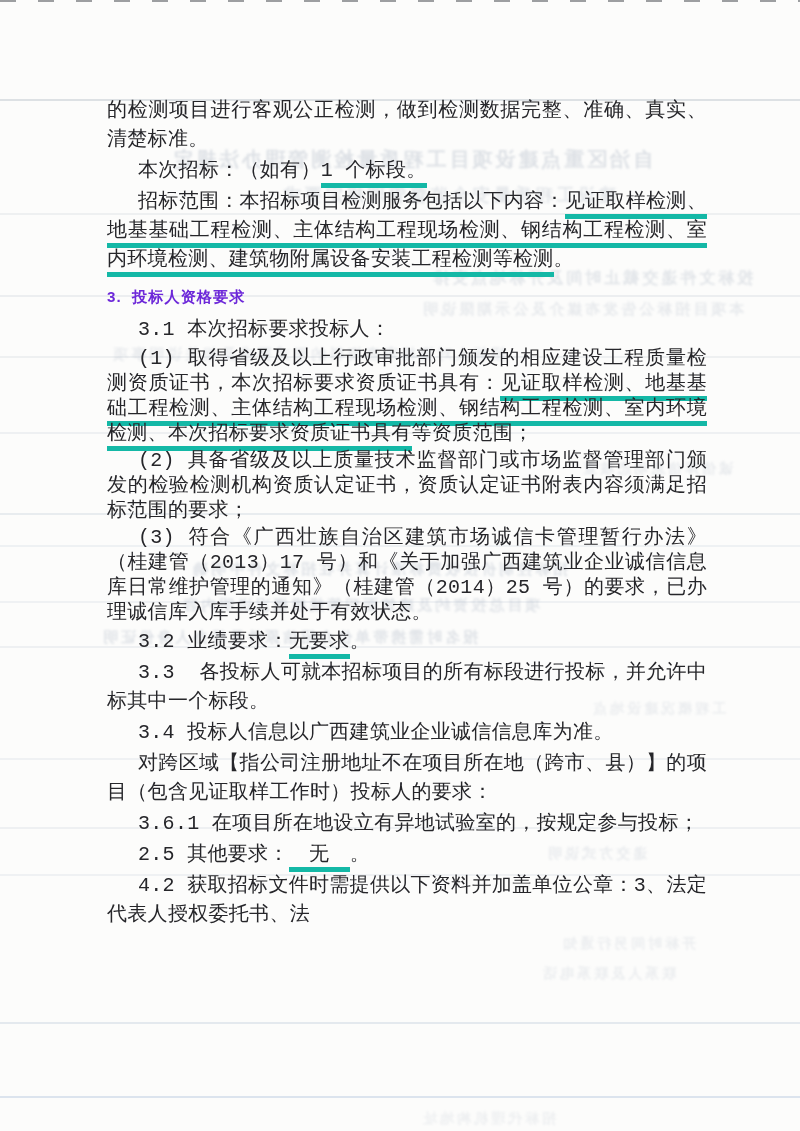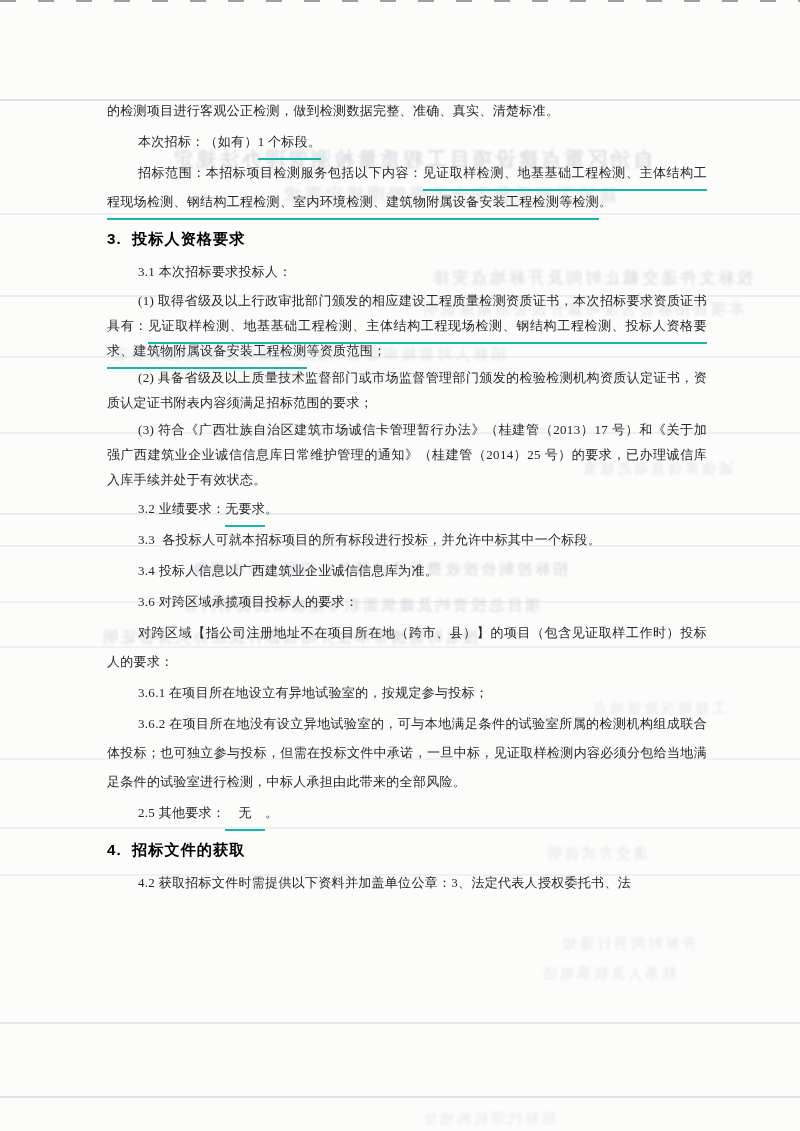--- a/index.html
+++ b/index.html
@@ -11,32 +11,33 @@
   .page {
     position:relative; width:800px; height:1131px;
     background:#fcfcfb; overflow:hidden;
   }
   .doc {
     position:absolute; left:107px; top:96px; width:600px;
     color:#26262a;
   }
   .doc p {
     margin:0 0 2px 0;
-    font-size:13px; line-height:29px; letter-spacing:0.3px;
+    font-size:20px; line-height:29px; letter-spacing:0.3px;
     text-align:justify; white-space:pre-wrap;
     word-break:break-all;
+    font-family:Liberation Mono, monospace;
   }
   .doc p.indent { text-indent:31px; }
   .doc p.tight { line-height:25px; }
   .doc p.heading {
     font-family:"Liberation Sans","DejaVu Sans",sans-serif;
     font-weight:bold; font-size:15.2px; letter-spacing:1px;
-    margin:8px 0 4px 0; color:#000000;
+    margin:8px 0 4px 0; color:#6d28d9;
   }
-  .u { border-bottom:2px solid #14b8a6; padding-bottom:9px; }
+  .u { border-bottom:5px solid #14b8a6; padding-bottom:1px; }
   .scanline { position:absolute; height:2px; pointer-events:none; }
   .scanline.dashed {
     background:repeating-linear-gradient(90deg,#4f5257 0 16px,transparent 16px 38px);
     opacity:.55;
   }
   .ghost {
     position:absolute; pointer-events:none;
     font-family:"Liberation Sans","DejaVu Sans",sans-serif;
     font-weight:bold; color:#8d9aae;
     transform:scaleX(-1); filter:blur(1.1px);
@@ -77,27 +78,24 @@
       <div class="ghost" style="top: 935px; left: 560px; font-size: 14px; opacity: 0.15;">开标时间另行通知</div>
       <div class="ghost" style="top: 965px; left: 540px; font-size: 14px; opacity: 0.15;">联系人及联系电话</div>
       <div class="ghost" style="top: 1110px; left: 420px; font-size: 14px; opacity: 0.13;">招标代理机构地址</div>
     </div>
   <main class="doc">
       <p class="normal"><span>的检测项目进行客观公正检测，做到检测数据完整、准确、真实、清楚标准。</span></p>
       <p class="normal indent"><span>本次招标：（如有）</span><span class="u">1 个标段。</span></p>
       <p class="normal indent"><span>招标范围：本招标项目检测服务包括以下内容：</span><span class="u">见证取样检测、地基基础工程检测、主体结构工程现场检测、钢结构工程检测、室内环境检测、建筑物附属设备安装工程检测等检测</span><span>。</span></p>
       <p class="heading"><span>3.  投标人资格要求</span></p>
       <p class="normal indent"><span>3.1 本次招标要求投标人：</span></p>
-      <p class="tight indent"><span>(1) 取得省级及以上行政审批部门颁发的相应建设工程质量检测资质证书，本次招标要求资质证书具有：</span><span class="u">见证取样检测、地基基础工程检测、主体结构工程现场检测、钢结构工程检测、投标人资格要求、建筑物附属设备安装工程检测</span><span>等资质范围；</span></p>
+      <p class="tight indent"><span>(1) 取得省级及以上行政审批部门颁发的相应建设工程质量检测资质证书，本次招标要求资质证书具有：</span><span class="u">见证取样检测、地基基础工程检测、主体结构工程现场检测、钢结构工程检测、室内环境检测、本次招标要求资质证书具有</span><span>等资质范围；</span></p>
       <p class="tight indent"><span>(2) 具备省级及以上质量技术监督部门或市场监督管理部门颁发的检验检测机构资质认定证书，资质认定证书附表内容须满足招标范围的要求；</span></p>
       <p class="tight indent"><span>(3) 符合《广西壮族自治区建筑市场诚信卡管理暂行办法》（桂建管（2013）17 号）和《关于加强广西建筑业企业诚信信息库日常维护管理的通知》（桂建管（2014）25 号）的要求，已办理诚信库入库手续并处于有效状态。</span></p>
       <p class="normal indent"><span>3.2 业绩要求：</span><span class="u">无要求</span><span>。</span></p>
       <p class="normal indent"><span>3.3  各投标人可就本招标项目的所有标段进行投标，并允许中标其中一个标段。</span></p>
       <p class="normal indent"><span>3.4 投标人信息以广西建筑业企业诚信信息库为准。</span></p>
-      <p class="normal indent"><span>3.6 对跨区域承揽项目投标人的要求：</span></p>
       <p class="normal indent"><span>对跨区域【指公司注册地址不在项目所在地（跨市、县）】的项目（包含见证取样工作时）投标人的要求：</span></p>
       <p class="normal indent"><span>3.6.1 在项目所在地设立有异地试验室的，按规定参与投标；</span></p>
-      <p class="normal indent"><span>3.6.2 在项目所在地没有设立异地试验室的，可与本地满足条件的试验室所属的检测机构组成联合体投标；也可独立参与投标，但需在投标文件中承诺，一旦中标，见证取样检测内容必须分包给当地满足条件的试验室进行检测，中标人承担由此带来的全部风险。</span></p>
       <p class="normal indent"><span>2.5 其他要求：</span><span class="u">　无　</span><span>。</span></p>
-      <p class="heading"><span>4.  招标文件的获取</span></p>
       <p class="normal indent"><span>4.2 获取招标文件时需提供以下资料并加盖单位公章：3、法定代表人授权委托书、法</span></p>
     </main>
 </div>
 
 </body></html>

